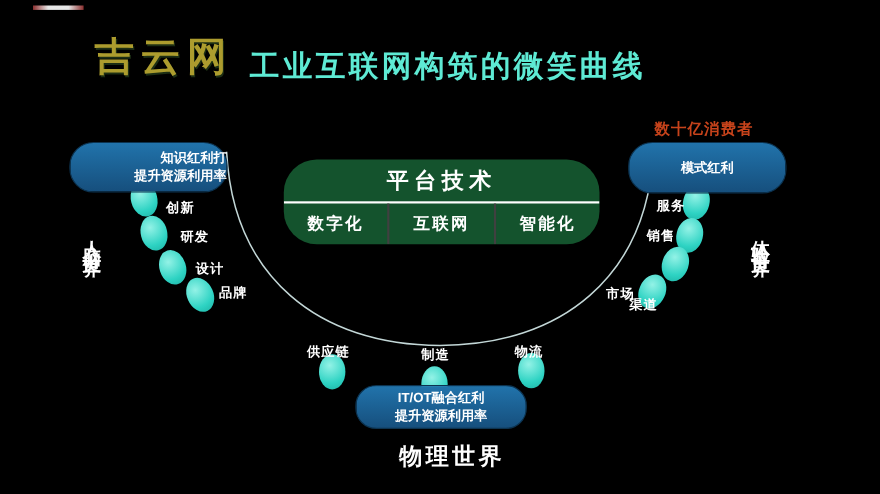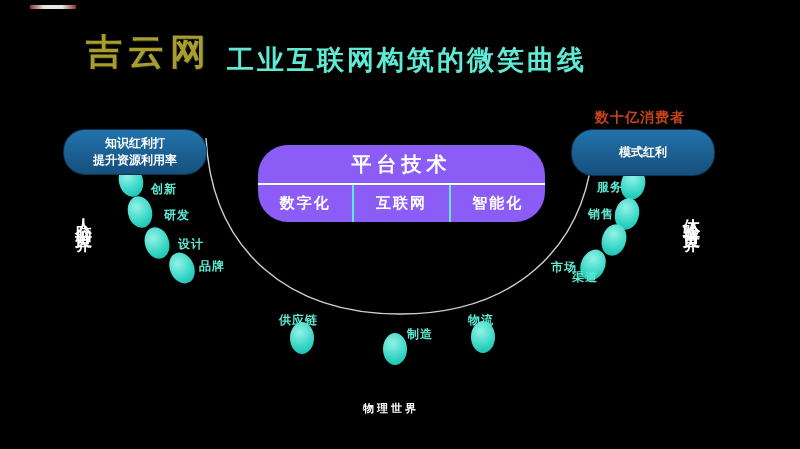--- a/index.html
+++ b/index.html
@@ -23,48 +23,48 @@
   .header-left{left:92px;top:109px;}
   .header-right{left:595px;top:109px;}
 
   
   .benefit-box{
     background:linear-gradient(180deg,#2173ab,#164f7d);
     border:1px solid #0c3350;border-radius:22px;
     display:flex;flex-direction:column;align-items:center;justify-content:center;
     font-size:12px;font-weight:bold;line-height:1.45;text-align:center;z-index:5;
   }
-  .box-left{left:63px;top:129px;width:142px;height:44px;}
+  .box-left{left:63px;top:129px;width:142px;height:44px;align-items:flex-end;}
   .box-right{left:571px;top:129px;width:142px;height:45px;}
   .box-bottom{left:323px;top:350px;width:154px;height:38px;border-radius:19px;}
 
   
-  .platform-box{left:258px;top:145px;width:287px;height:77px;background:#8b5cf6;
+  .platform-box{left:258px;top:145px;width:287px;height:77px;background:#14532d;
     border-radius:30px;overflow:hidden;display:flex;flex-direction:column;z-index:5;}
   .platform-title{flex:0 0 38px;display:flex;align-items:center;justify-content:center;
     font-size:20px;font-weight:bold;letter-spacing:5px;}
   .platform-row{flex:1;display:flex;border-top:2px solid #fff;}
   .platform-cell{flex:1;display:flex;align-items:center;justify-content:center;
     font-size:15px;font-weight:bold;letter-spacing:2px;}
-  .platform-cell + .platform-cell{border-left:2px solid #5eead4;font-family:Liberation Serif, serif;}
+  .platform-cell + .platform-cell{border-left:2px solid #404040;font-family:Liberation Serif, serif;}
 
   
   .world-label{writing-mode:vertical-rl;text-orientation:upright;
     font-size:17px;font-weight:bold;letter-spacing:6px;color:#fff;}
   .world-left{left:72px;top:205px;}
   .world-right{left:680px;top:205px;}
-  .world-bottom{left:363px;top:401px;font-size:11px;font-weight:bold;letter-spacing:3px;}
+  .world-bottom{left:363px;top:401px;font-size:21px;font-weight:bold;letter-spacing:3px;}
 
   
   .curve-svg{left:0;top:0;z-index:1;}
 
   
   .node{position:absolute;width:24px;height:32px;border-radius:50%;z-index:2;
     background:radial-gradient(circle at 40% 32%,#93f2e6,#2ed3c3 62%,#1db2a4);}
-  .node-label{position:absolute;font-size:12px;font-weight:bold;color:#5eead4;z-index:4;letter-spacing:1px;}
+  .node-label{position:absolute;font-size:12px;font-weight:bold;color:#ffffff;z-index:4;letter-spacing:1px;}
 </style>
 </head>
 <body>
 
 <div class="slide">
 
   <div class="abs top-bar"></div>
 
   <div class="abs logo">吉云网</div>
   <div class="abs main-title">工业互联网构筑的微笑曲线</div>
@@ -116,19 +116,23 @@
   <div class="node-label" style="left:572px;top:234px;margin-top:35px;">渠道</div>
   <div class="node-label" style="left:551px;top:259px;">市场</div>
 
   <div class="abs world-label world-right">体验世界</div>
 
   <div class="node" style="left:290px;top:322px;"></div>
   <div class="node" style="left:383px;top:333px;"></div>
   <div class="node" style="left:471px;top:321px;"></div>
 
   <div class="node-label" style="left:279px;top:312px;">供应链</div>
-  <div class="node-label" style="left:383px;top:326px;margin-left:24px;">制造</div>
+  <div class="node-label" style="left:383px;top:314px;">制造</div>
   <div class="node-label" style="left:468px;top:312px;">物流</div>
 
+  <div class="abs benefit-box box-bottom">
+    <span>IT/OT融合红利</span>
+    <span>提升资源利用率</span>
+  </div>
 
   <div class="abs world-bottom">物理世界</div>
 
 </div>
 
 </body></html>

